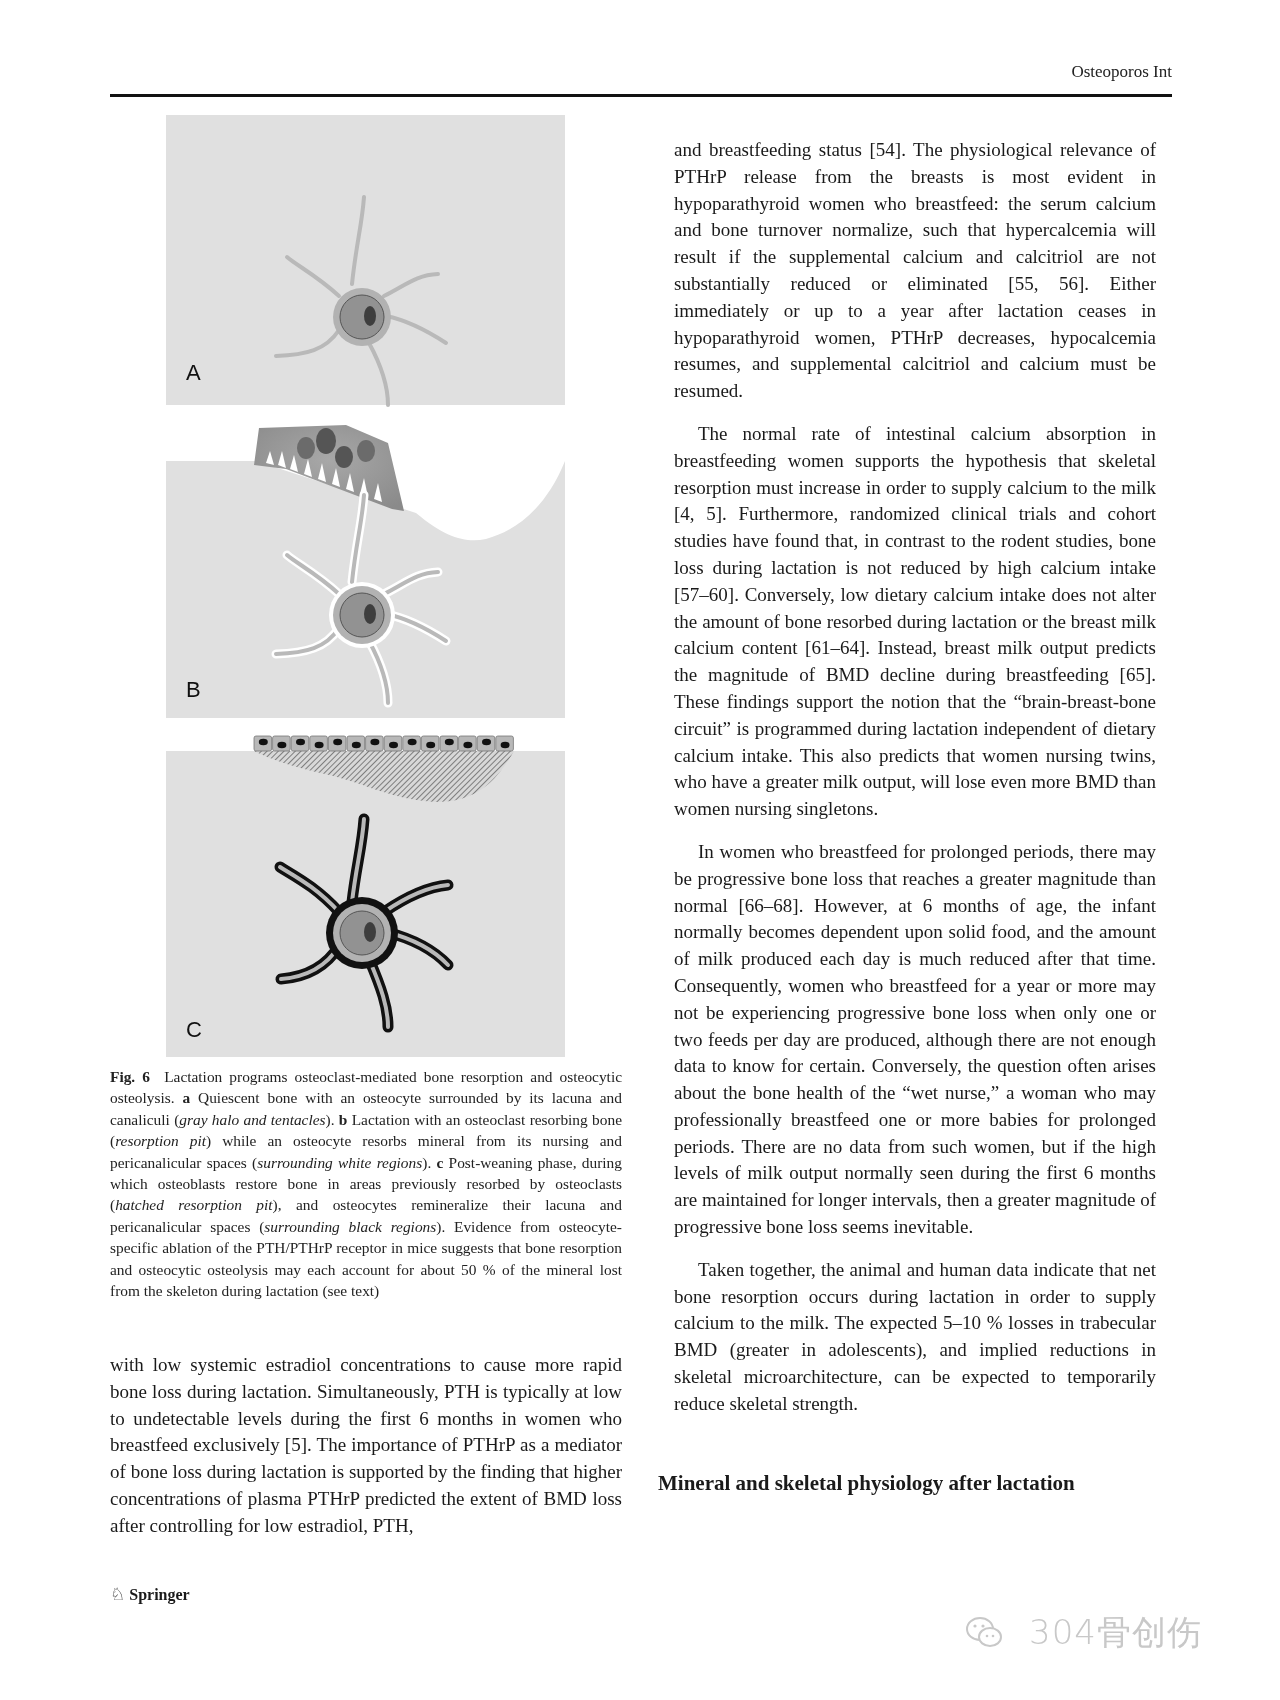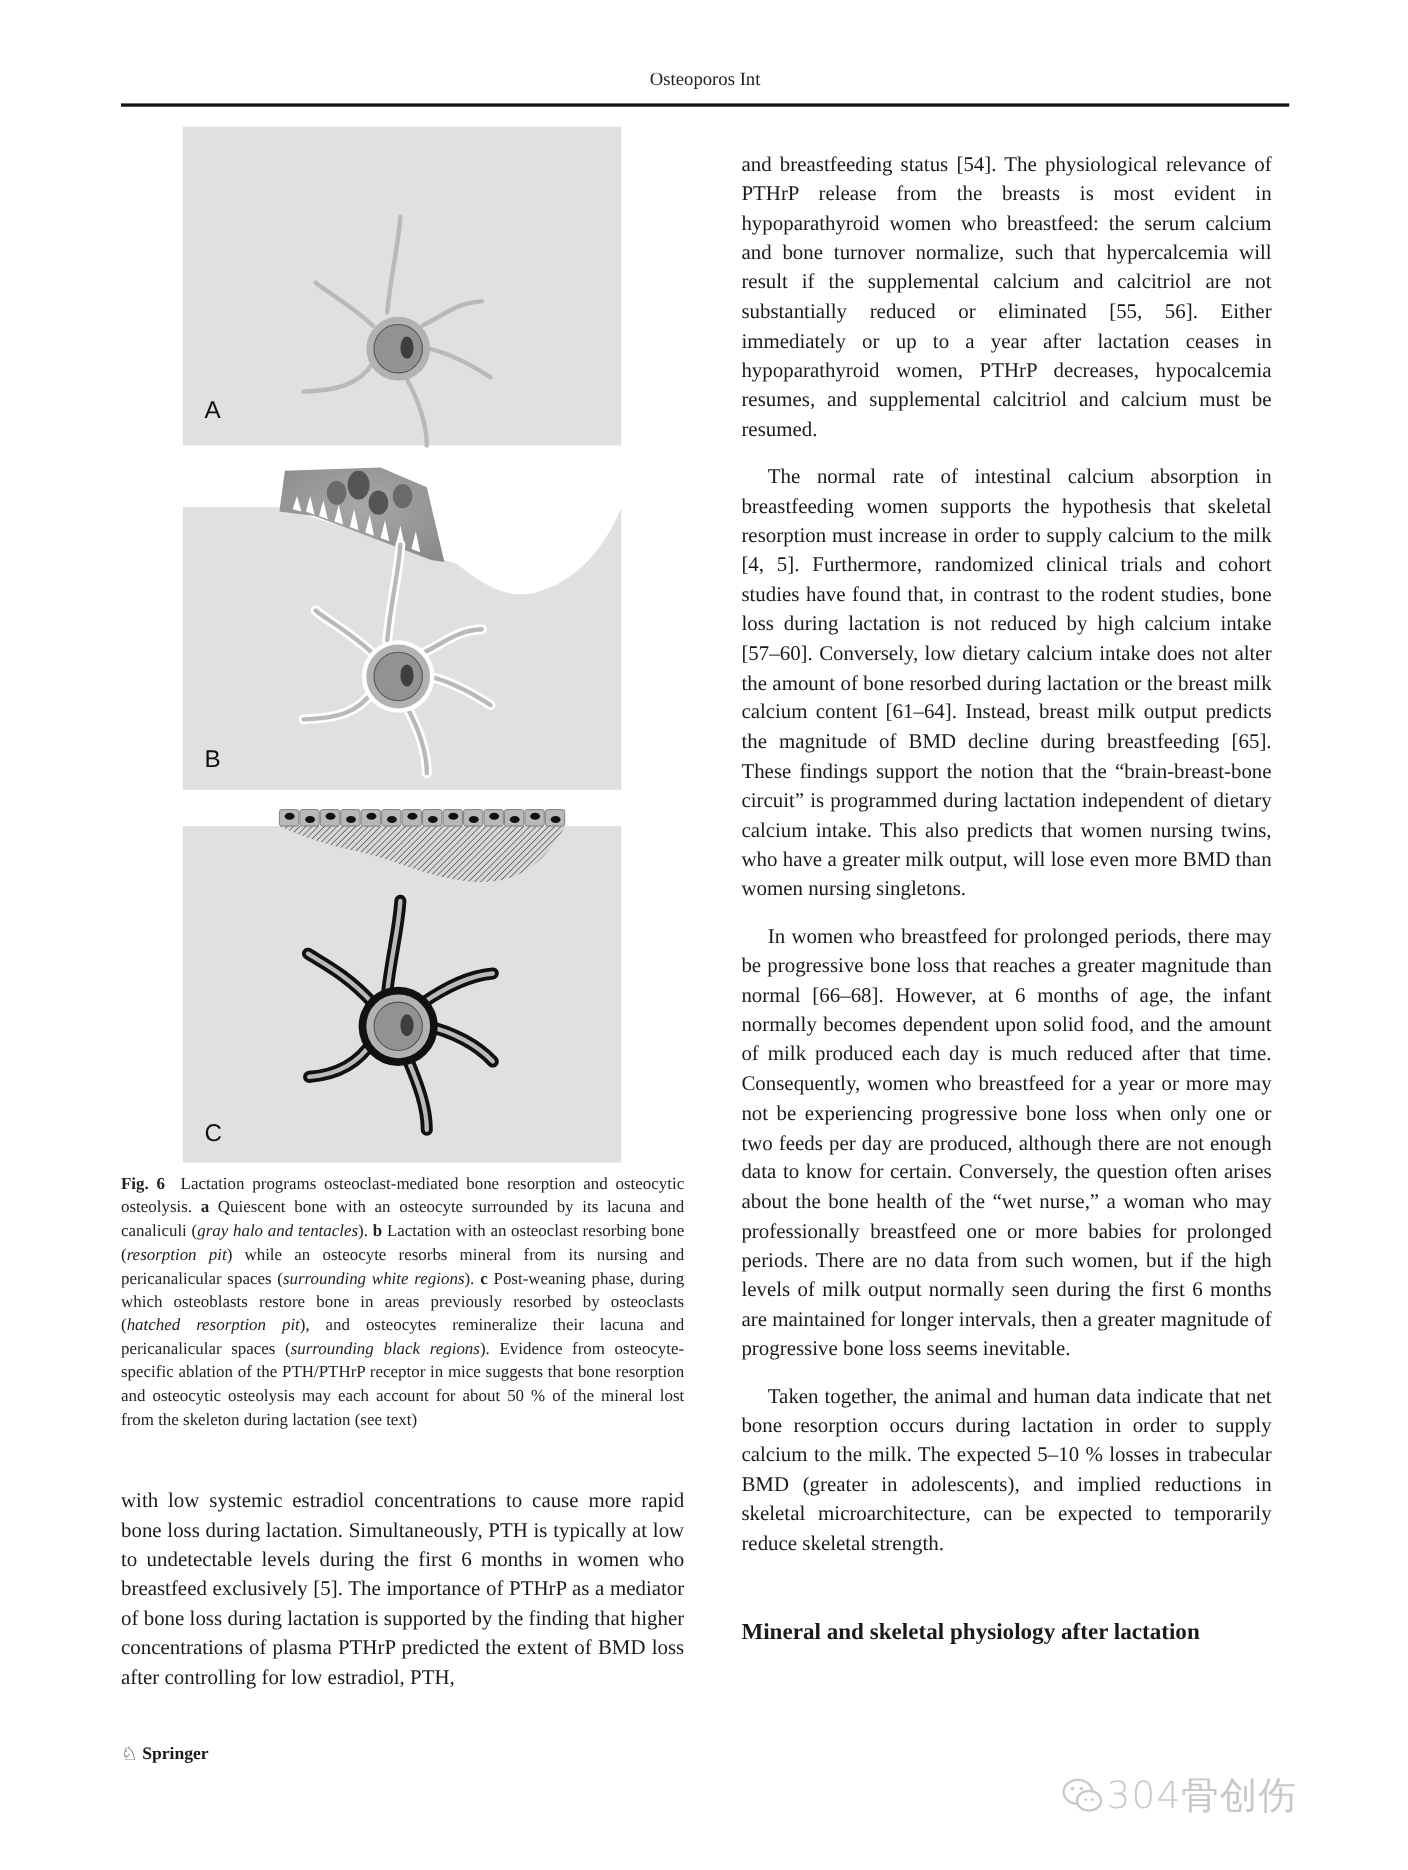--- a/index.html
+++ b/index.html
@@ -2,21 +2,21 @@
 <html><head>
 <meta charset="utf-8">
 <style>
   html, body { margin: 0; padding: 0; background: #ffffff; }
   body {
     width: 1280px; height: 1700px; position: relative; overflow: hidden;
     font-family: "Liberation Serif", "DejaVu Serif", serif; color: #1a1a1a;
   }
   .header {
     position: absolute; left: 110px; top: 62px; width: 1062px;
-    text-align: center; font-size: 17px; color: #222;
+    text-align: right; font-size: 17px; color: #222;
   }
   .header-rule {
     position: absolute; left: 110px; top: 94px; width: 1062px; height: 3px; background: #111;
   }
   .figure {
     position: absolute; left: 166px; top: 115px; width: 399px; height: 942px;
   }
   .figure svg { display: block; }
   .caption {
     position: absolute; left: 110px; top: 1066px; width: 512px;
@@ -28,30 +28,30 @@
     font-size: 19px; line-height: 26.8px; text-align: justify;
   }
   .col-right {
     position: absolute; left: 658px; top: 121px; width: 514px;
     font-size: 19px; line-height: 26.8px; text-align: justify;
   }
   .col-right p { margin: 16px; }
   .col-right p.indent { text-indent: 24px; }
   .section-heading {
     font-family: "Liberation Serif", serif; font-weight: bold; font-size: 21px;
-    margin: 52px 0 30px 16px; text-align: left;
+    margin: 52px 0 30px 0; text-align: left;
   }
   .footer-logo {
     position: absolute; left: 110px; top: 1584px; font-size: 16px;
     display: flex; align-items: center; gap: 4px;
   }
   .springer-mark { font-size: 17px; }
   .watermark {
     position: absolute; left: 965px; top: 1610px; font-family: "DejaVu Sans", sans-serif;
-    font-size: 34px; color: #c8c8c8; display: flex; align-items: center; gap: 1px;
+    font-size: 34px; color: #c8c8c8; display: flex; align-items: center; gap: 24px;
     font-weight: 300; letter-spacing: 1px;
   }
   .wechat-icon { width: 40px; height: 34px; }
   i { }
 </style>
 </head>
 <body>
 
 <div class="header">
   <span>Osteoporos Int</span>

